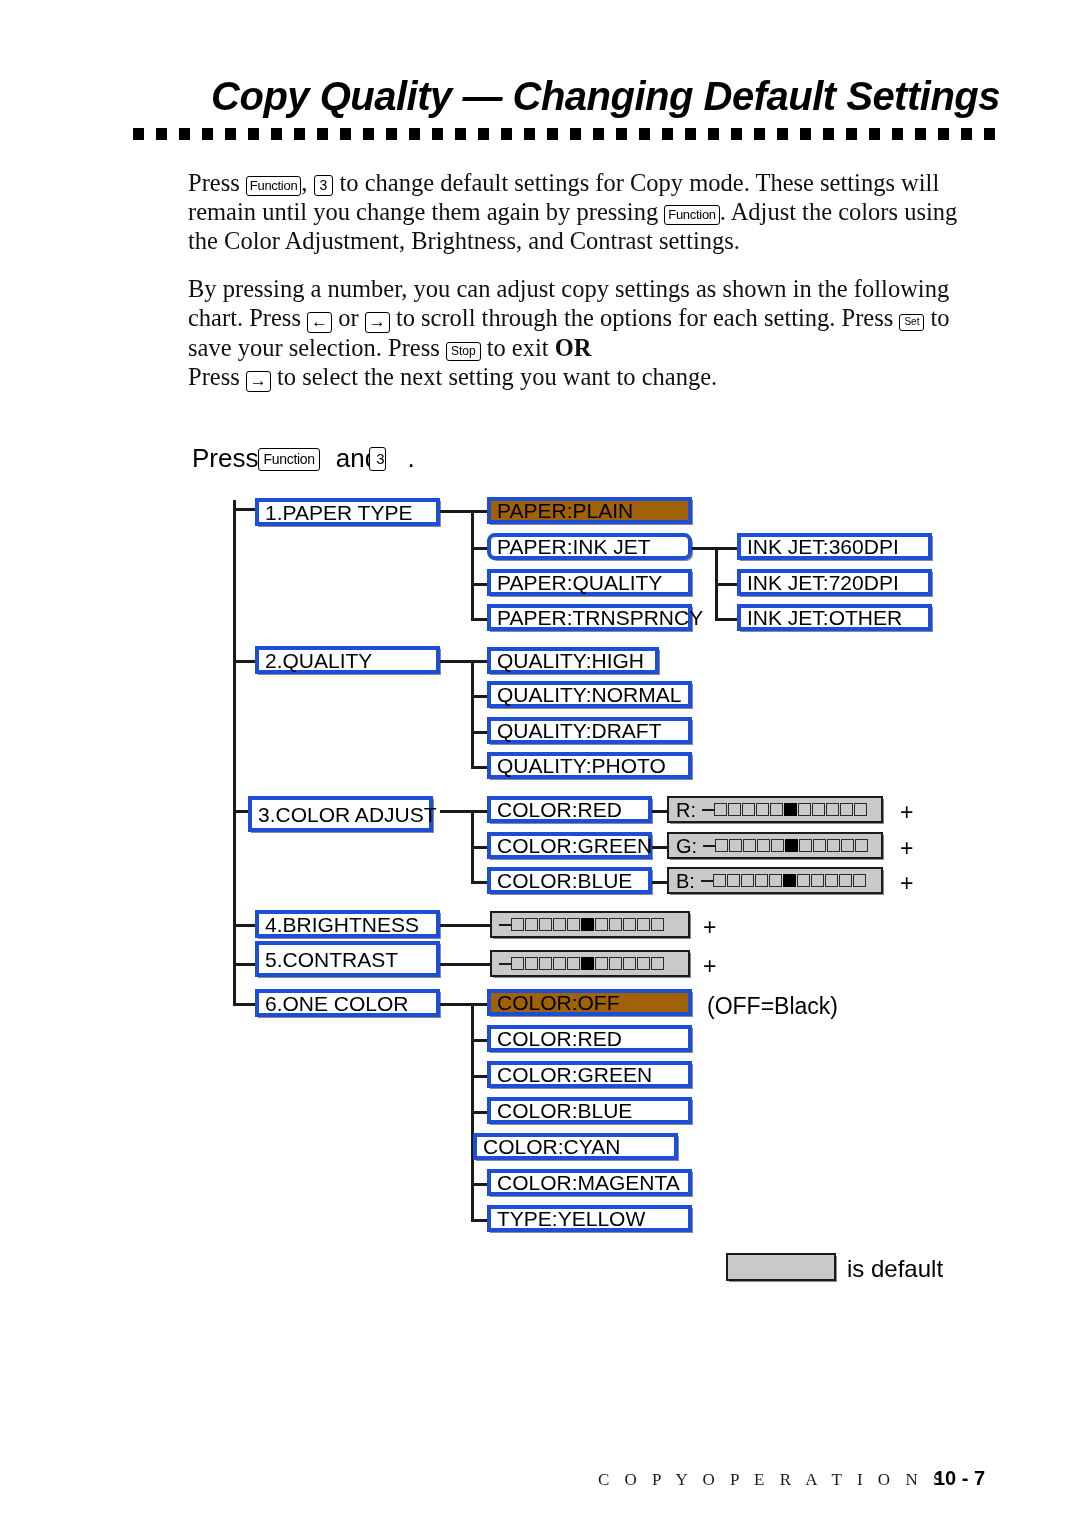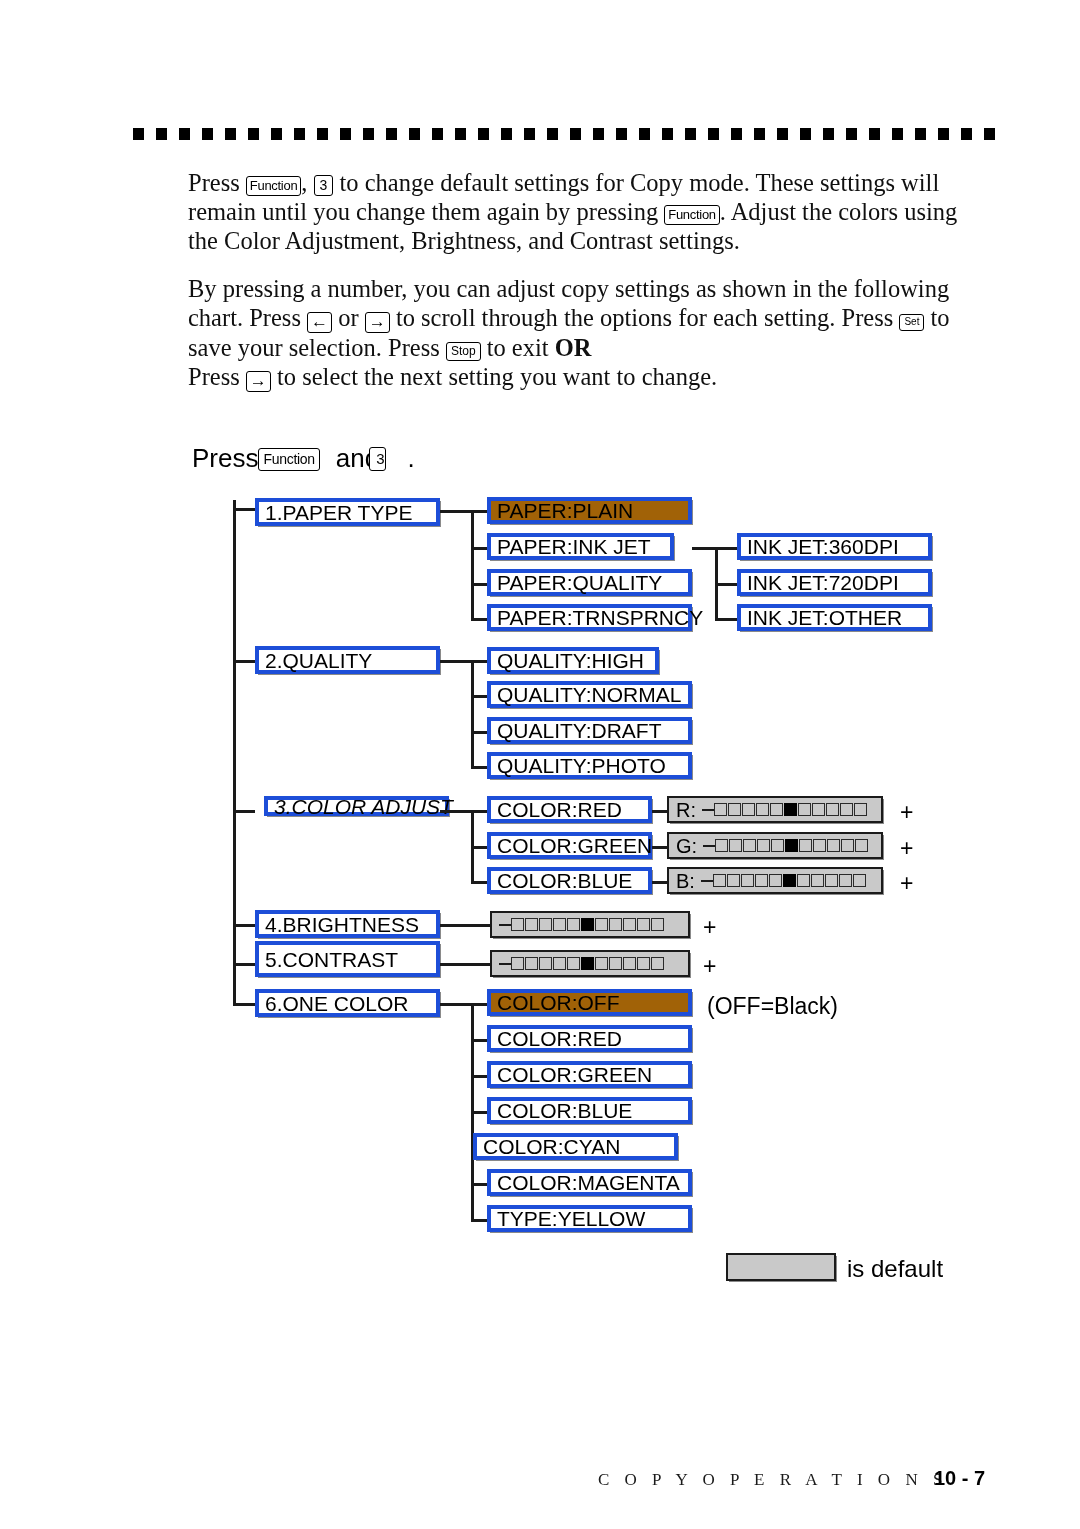--- a/index.html
+++ b/index.html
@@ -187,20 +187,21 @@
     font-weight: bold;
     font-size: 20px;
     white-space: nowrap;
   }
 </style>
 </head>
 <body>
 
 <div class="page">
 
+  <div class="title">Copy Quality — Changing Default Settings</div>
   <div class="dotrule"></div>
 
   <div class="para" id="para1"><span>Press </span><span class="key fn">Function</span><span>, </span><span class="key num">3</span><span> to change default settings for Copy mode. These settings will remain until you change them again by pressing </span><span class="key fn">Function</span><span>. Adjust the colors using the Color Adjustment, Brightness, and Contrast settings.</span></div>
 
   <div class="para" id="para2"><span>By  pressing a number, you can adjust copy settings as shown in the following chart. Press </span><span class="key arrow">←</span><span> or </span><span class="key arrow">→</span><span> to scroll through the options for each setting. Press </span><span class="key set">Set</span><span> to save your selection. Press </span><span class="key stop">Stop</span><span> to exit   </span><span class="orword">OR</span><br><span>Press </span><span class="key arrow">→</span><span> to select the next setting you want to change.</span></div>
 
   <div class="presshdr"><span>Press</span><span class="key fn">Function</span><span style="display:inline-block;width:16px"></span><span>and</span><span class="key num tight" style="margin-left:-10px">3</span><span style="display:inline-block;width:22px"></span><span>.</span></div>
 
   <div id="chart">
 
@@ -208,21 +209,21 @@
 
     <div class="line h" style="left:233px; top:508px; width:22px;"></div>
     <div class="node" style="left:255px; top:498px; width:185px; height:28px;">1.PAPER TYPE</div>
     <div class="line h" style="left:440px; top:510px; width:34px;"></div>
     <div class="line v" style="left:471px; top:510px; height:110px;"></div>
 
     <div class="line h" style="left:471px; top:510px; width:18px;"></div>
     <div class="node shaded" style="left:487px; top:497px; width:205px; height:27px;">PAPER:PLAIN</div>
 
     <div class="line h" style="left:471px; top:547px; width:18px;"></div>
-    <div class="node" style="left:487px; top:533px; width:187px; height:27px;">PAPER:INK JET</div>
+    <div class="node" style="left:487px; top:533px; width:205px; height:27px;border-radius:8px;">PAPER:INK JET</div>
 
     <div class="line h" style="left:471px; top:583px; width:18px;"></div>
     <div class="node" style="left:487px; top:569px; width:205px; height:27px;">PAPER:QUALITY</div>
 
     <div class="line h" style="left:471px; top:618px; width:18px;"></div>
     <div class="node overflow" style="left:487px; top:604px; width:205px; height:27px;">PAPER:TRNSPRNCY</div>
 
     <div class="line h" style="left:692px; top:547px; width:26px;"></div>
     <div class="line v" style="left:715px; top:547px; height:72px;"></div>
 
@@ -246,21 +247,21 @@
     <div class="line h" style="left:471px; top:695px; width:18px;"></div>
     <div class="node" style="left:487px; top:681px; width:205px; height:27px;">QUALITY:NORMAL</div>
 
     <div class="line h" style="left:471px; top:731px; width:18px;"></div>
     <div class="node" style="left:487px; top:717px; width:205px; height:27px;">QUALITY:DRAFT</div>
 
     <div class="line h" style="left:471px; top:766px; width:18px;"></div>
     <div class="node" style="left:487px; top:752px; width:205px; height:27px;">QUALITY:PHOTO</div>
 
     <div class="line h" style="left:233px; top:810px; width:22px;"></div>
-    <div class="node" style="left:264px; top:796px; width:185px; height:20px;font-style:italic;">3.COLOR ADJUST</div>
+    <div class="node" style="left:248px; top:796px; width:185px; height:36px;">3.COLOR ADJUST</div>
     <div class="line h" style="left:440px; top:810px; width:34px;"></div>
     <div class="line v" style="left:471px; top:810px; height:72px;"></div>
 
     <div class="line h" style="left:471px; top:810px; width:18px;"></div>
     <div class="node" style="left:487px; top:796px; width:165px; height:27px;">COLOR:RED</div>
     <div class="line h" style="left:652px; top:810px; width:16px;"></div>
     <div class="slider" style="left:667px; top:796px; width:216px; height:27px;">
       <span class="chan">R:</span>
       <span class="dash"></span>
       <span class="cells">

